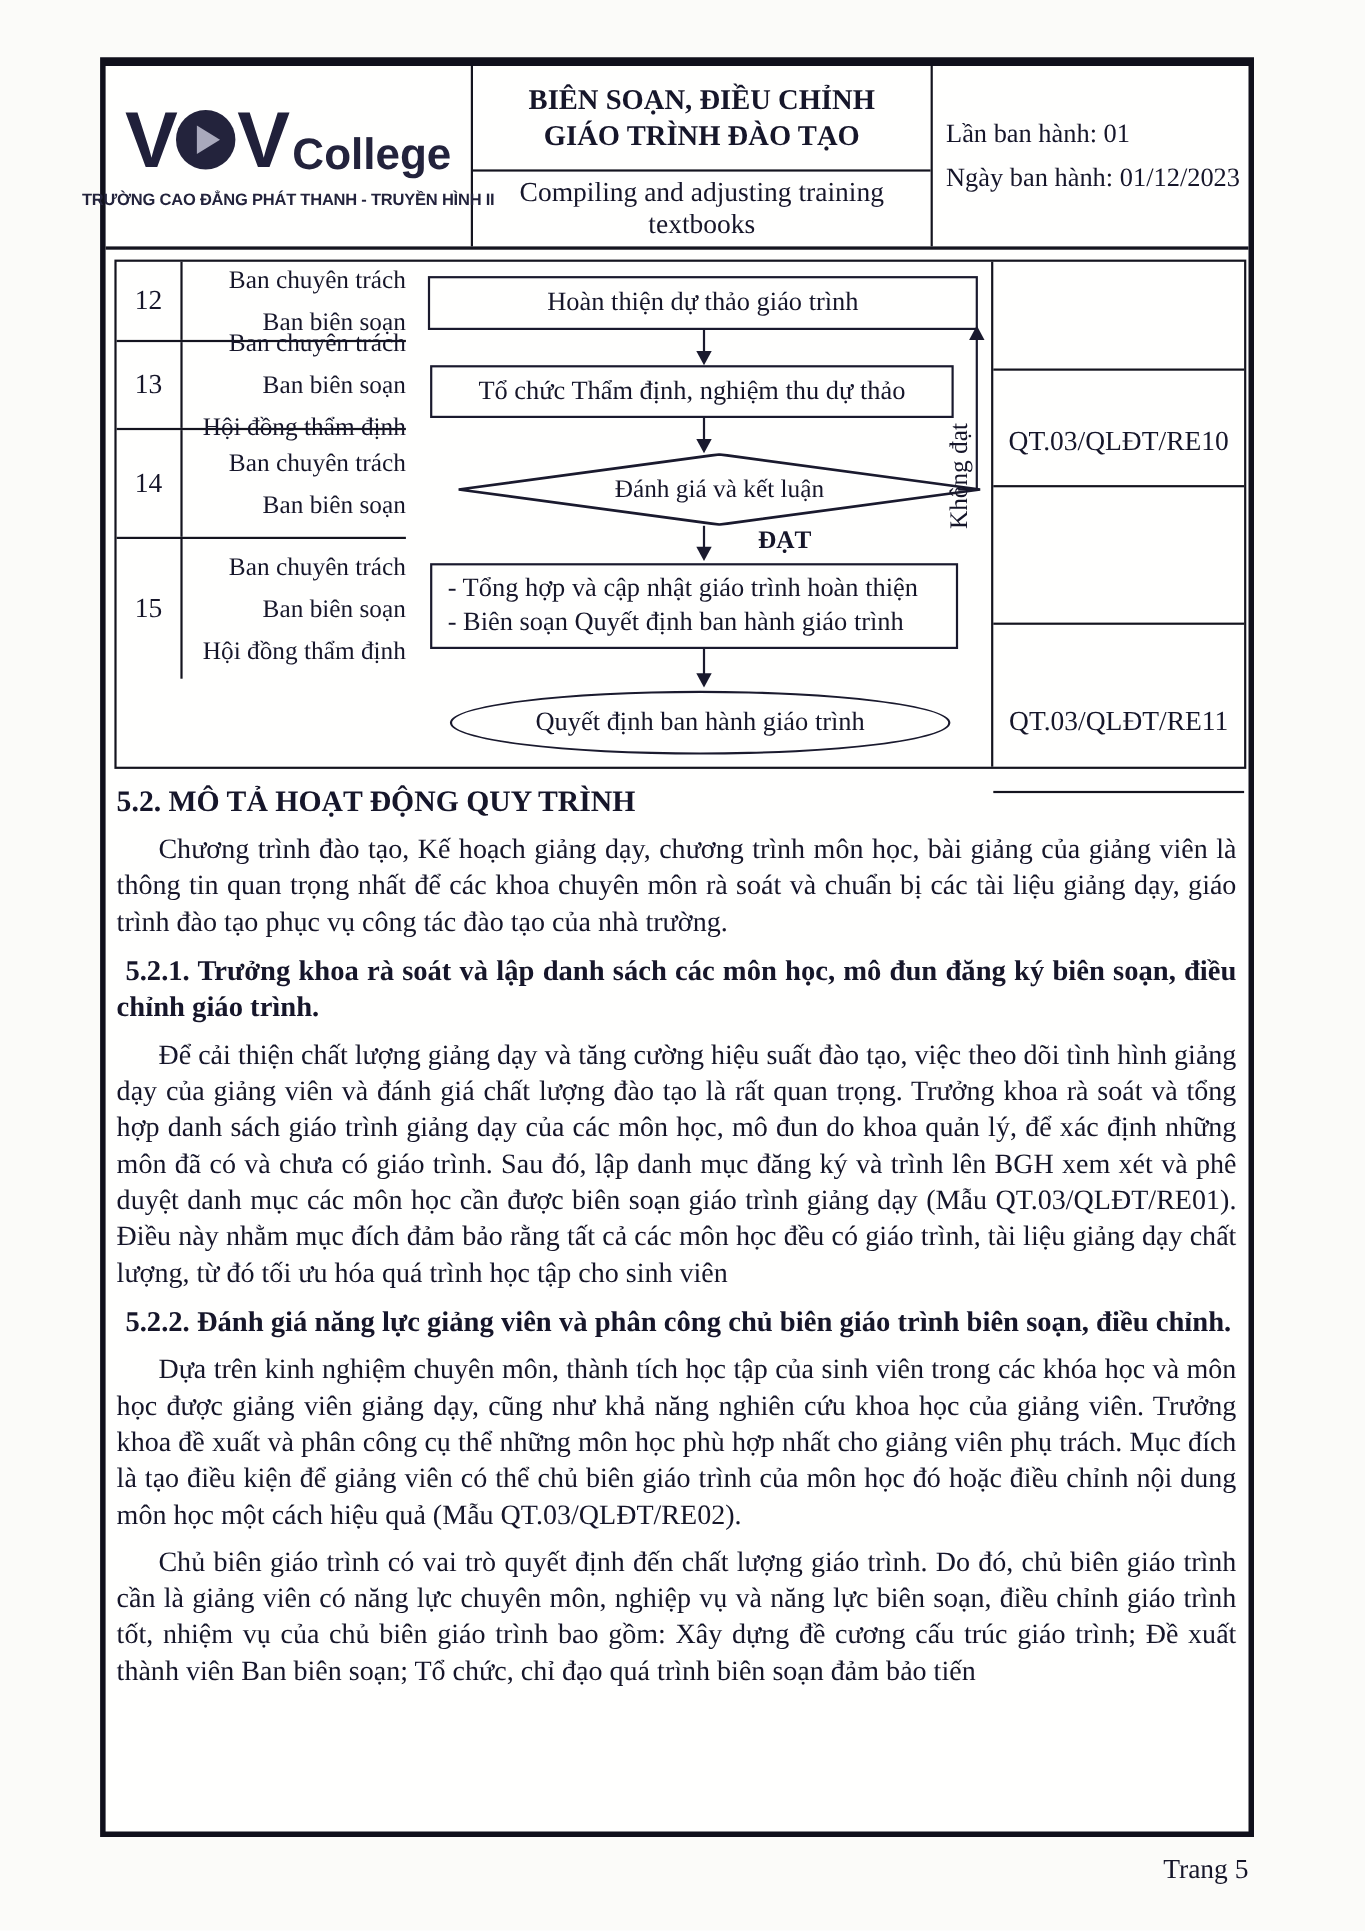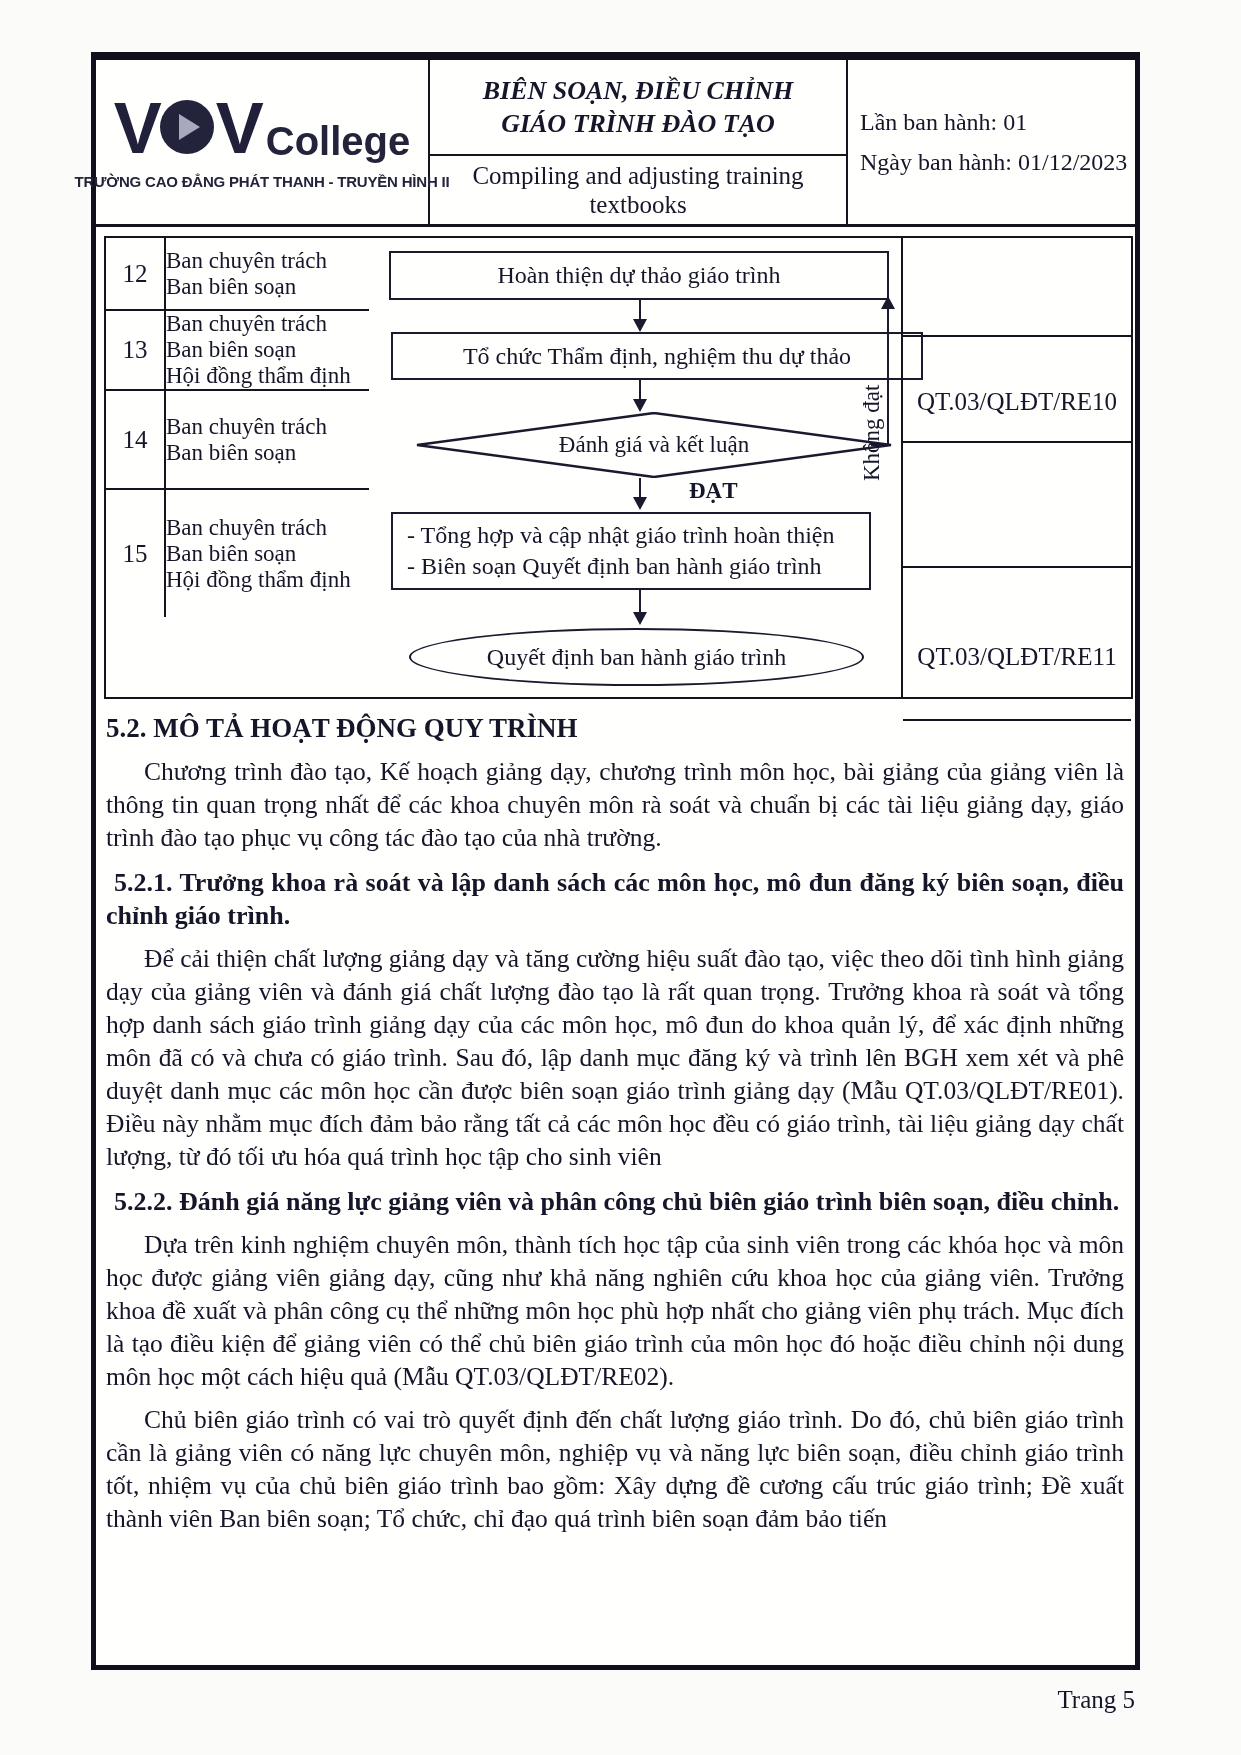--- a/index.html
+++ b/index.html
@@ -6,21 +6,21 @@
   body{width:1241px;height:1755px;position:relative;background:#fbfbf9;
        font-family:"Liberation Serif","DejaVu Serif",serif;color:#16162a;}
   .page{position:absolute;left:91px;top:52px;width:1049px;height:1618px;
         border:5px solid #10101c;border-top-width:8px;background:#fffffe;box-sizing:border-box;}
   
   .hdr{position:absolute;left:0;top:0;width:100%;height:167px;border-bottom:3px solid #14141f;box-sizing:border-box;display:flex;}
   .hdr-logo{width:334px;border-right:2px solid #14141f;box-sizing:border-box;
             display:flex;flex-direction:column;align-items:center;justify-content:center;}
   .hdr-title{width:418px;border-right:2px solid #14141f;box-sizing:border-box;display:flex;flex-direction:column;}
   .hdr-title-vn{height:94px;border-bottom:2px solid #14141f;display:flex;flex-direction:column;
-                align-items:center;justify-content:center;font-weight:bold;font-size:26px;line-height:33px;font-style:italic;}
+                align-items:center;justify-content:center;font-weight:bold;font-size:26px;line-height:33px;}
   .hdr-title-en{flex:1;display:flex;flex-direction:column;align-items:center;justify-content:center;
                 font-size:25px;line-height:29px;}
   .hdr-issue{flex:1;display:flex;flex-direction:column;justify-content:center;padding-left:12px;
              font-size:24px;line-height:40px;}
   
   .vov-row{display:flex;align-items:flex-end;margin-top:2px;}
   .vov-word{font-family:"Liberation Sans",sans-serif;font-weight:bold;font-size:72px;line-height:62px;
             letter-spacing:-6px;color:#20203a;display:flex;align-items:center;}
   .vov-o{width:54px;height:54px;border-radius:50%;background:#23233c;display:inline-flex;
          align-items:center;justify-content:center;margin:0 2px 2px 4px;}
@@ -30,32 +30,32 @@
                margin-left:8px;line-height:36px;}
   .vov-tagline{font-family:"Liberation Sans",sans-serif;font-weight:bold;font-size:15px;
                letter-spacing:-0.2px;color:#23233c;margin-top:14px;white-space:nowrap;}
   
   .fc{position:absolute;left:8px;top:176px;width:1029px;height:463px;border:2px solid #14141f;box-sizing:border-box;}
   .fc-left{position:absolute;left:0;top:0;width:263px;height:100%;}
   .fc-row{display:flex;border-bottom:2px solid #14141f;box-sizing:border-box;}
   .fc-row:last-child{border-bottom:none;}
   .fc-num{width:60px;border-right:2px solid #14141f;box-sizing:border-box;display:flex;
           align-items:center;justify-content:center;font-size:25px;}
-  .fc-party{flex:1;display:flex;flex-direction:column;align-items:flex-start;justify-content:center;
-            font-size:23px;line-height:26px;text-align:center;}
+  .fc-party{flex:1;display:flex;flex-direction:column;align-items:flex-end;justify-content:center;
+            font-size:23px;line-height:26px;text-align:center;gap:12px;}
   .fc-refs{position:absolute;right:0;top:0;width:230px;height:100%;border-left:2px solid #14141f;box-sizing:border-box;}
   .fc-refcell{display:flex;align-items:center;justify-content:center;border-bottom:2px solid #14141f;
               box-sizing:border-box;font-size:25px;margin-top:26px;}
   .fc-refcell:last-child{border-bottom:none;}
   .r1{height:73px}.r2{height:80px}.r3{height:99px}.r4{height:127px}.r5{height:76px}
   .fc-flow{position:absolute;left:263px;top:0;width:536px;height:100%;}
   .shape-box{position:absolute;border:2px solid #1a1a2e;background:#fffffe;display:flex;
              align-items:center;justify-content:center;font-size:24px;box-sizing:border-box;text-align:center;}
   .box12{left:20px;top:13px;width:500px;height:49px;}
-  .box13{left:22px;top:94px;width:532px;height:48px;}
+  .box13{left:22px;top:94px;width:476px;height:48px;}
   .box15{left:22px;top:274px;width:480px;height:78px;flex-direction:column;align-items:flex-start;
          justify-content:center;padding-left:14px;line-height:31px;text-align:left;}
   .ellipse16{left:40px;top:390px;width:455px;height:58px;border-radius:50%;}
   .diamond{position:absolute;left:46px;top:174px;width:478px;height:66px;}
   .diamond svg{position:absolute;left:0;top:0;}
   .diamond-label{position:absolute;left:0;top:0;width:100%;height:100%;display:flex;
                  align-items:center;justify-content:center;font-size:23px;}
   .vline{position:absolute;width:2px;background:#1a1a2e;}
   .hline{position:absolute;height:2px;background:#1a1a2e;}
   .head-down{position:absolute;width:0;height:0;border-left:7px solid transparent;

